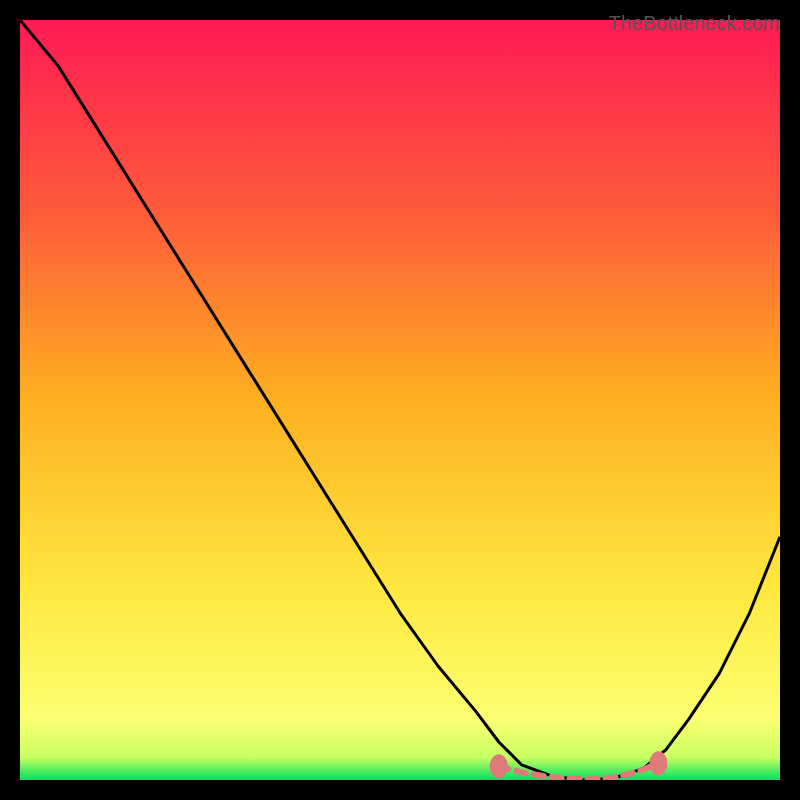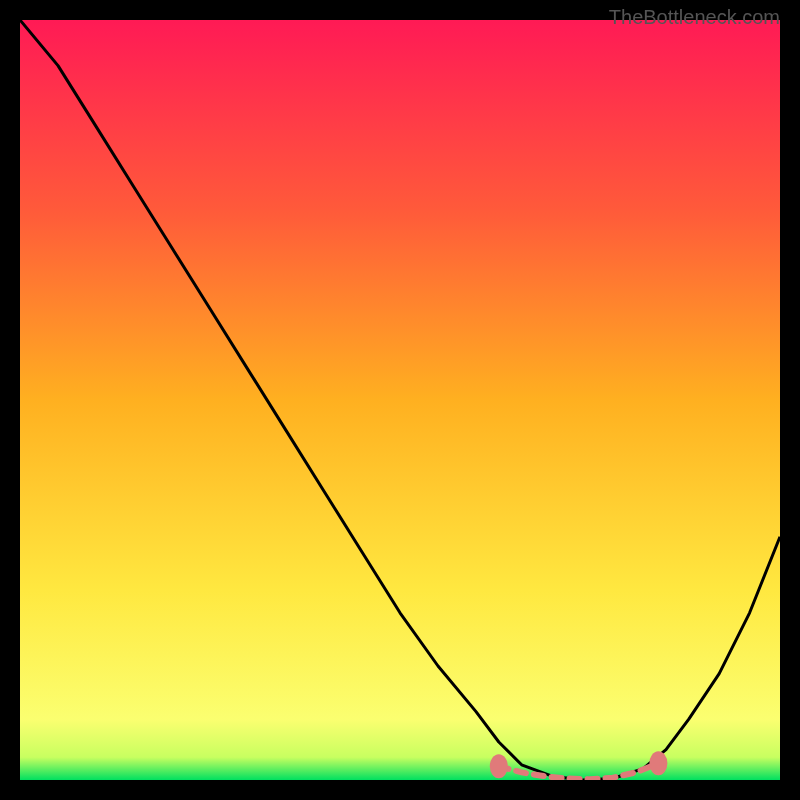--- a/index.html
+++ b/index.html
@@ -12,21 +12,21 @@
   }
   .plot-area {
     position: absolute;
     top: 20px;
     left: 20px;
     width: 760px;
     height: 760px;
   }
   .watermark {
     position: absolute;
-    top: 6px;
+    top: 12px;
     right: 20px;
     color: #555;
     font-size: 20px;
     font-weight: 500;
     font-family: Arial, sans-serif;
     z-index: 10;
     margin-left: 33px;
   }
   svg { display: block; }
 </style>

